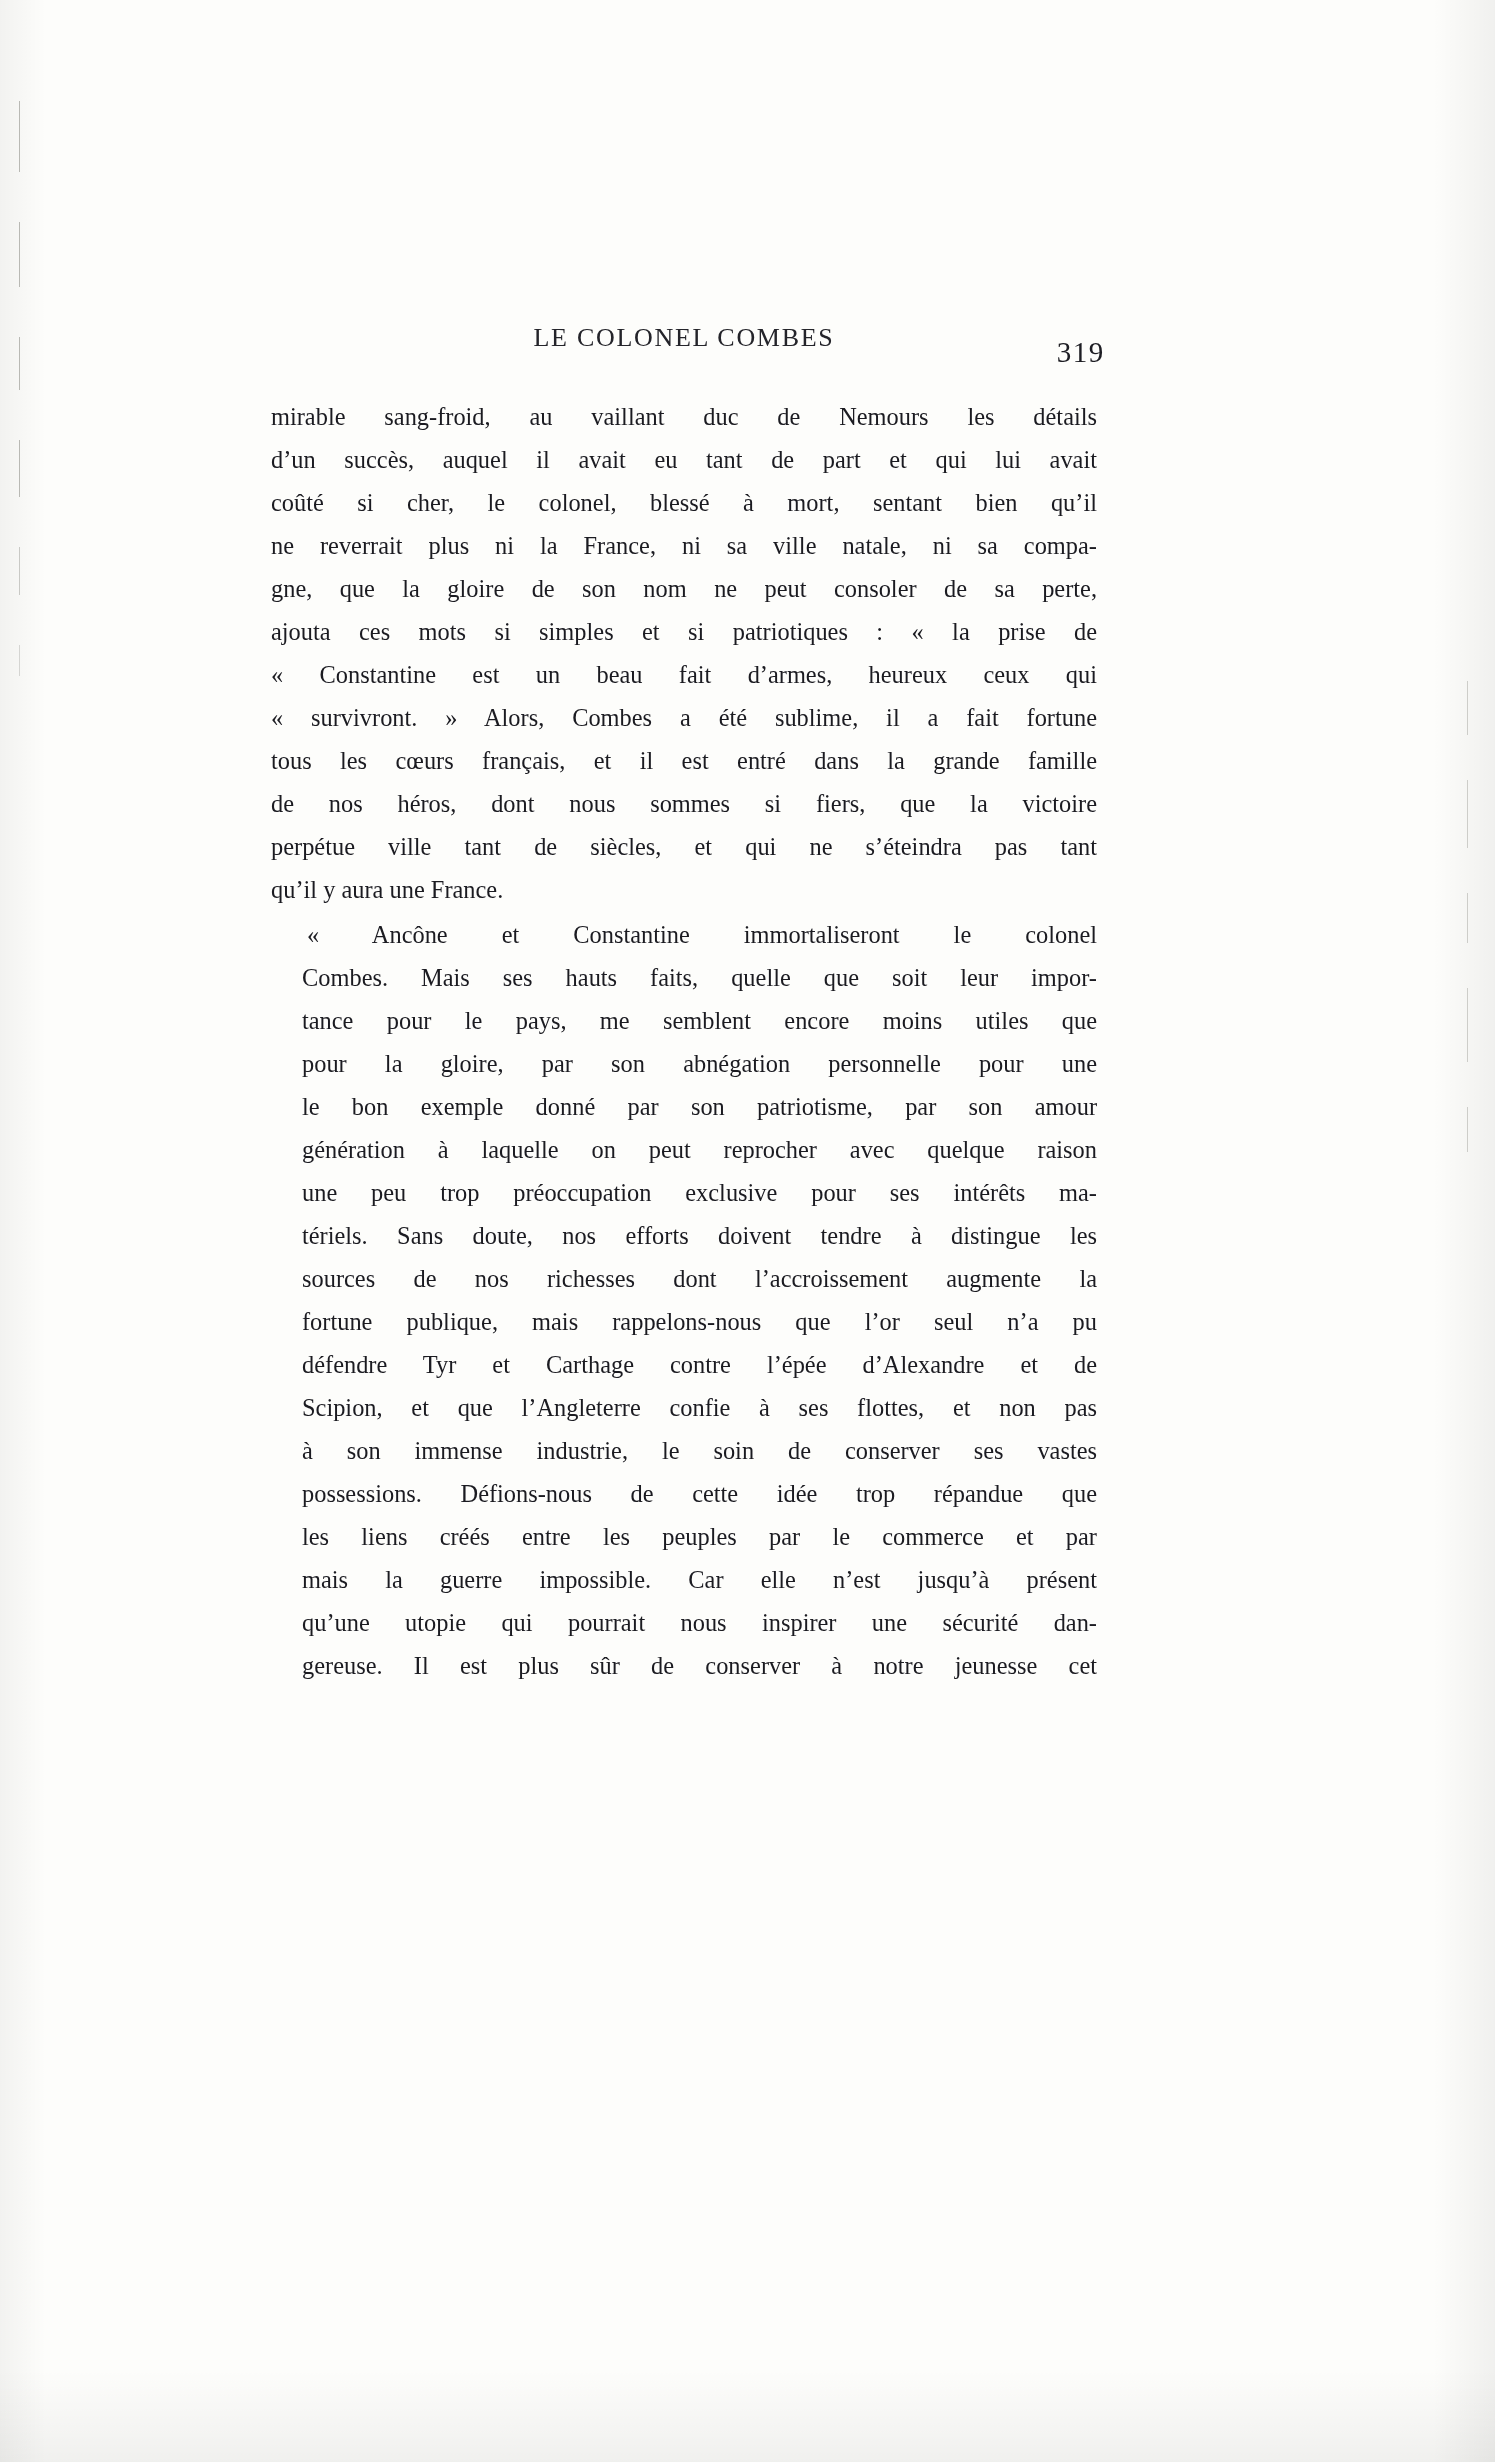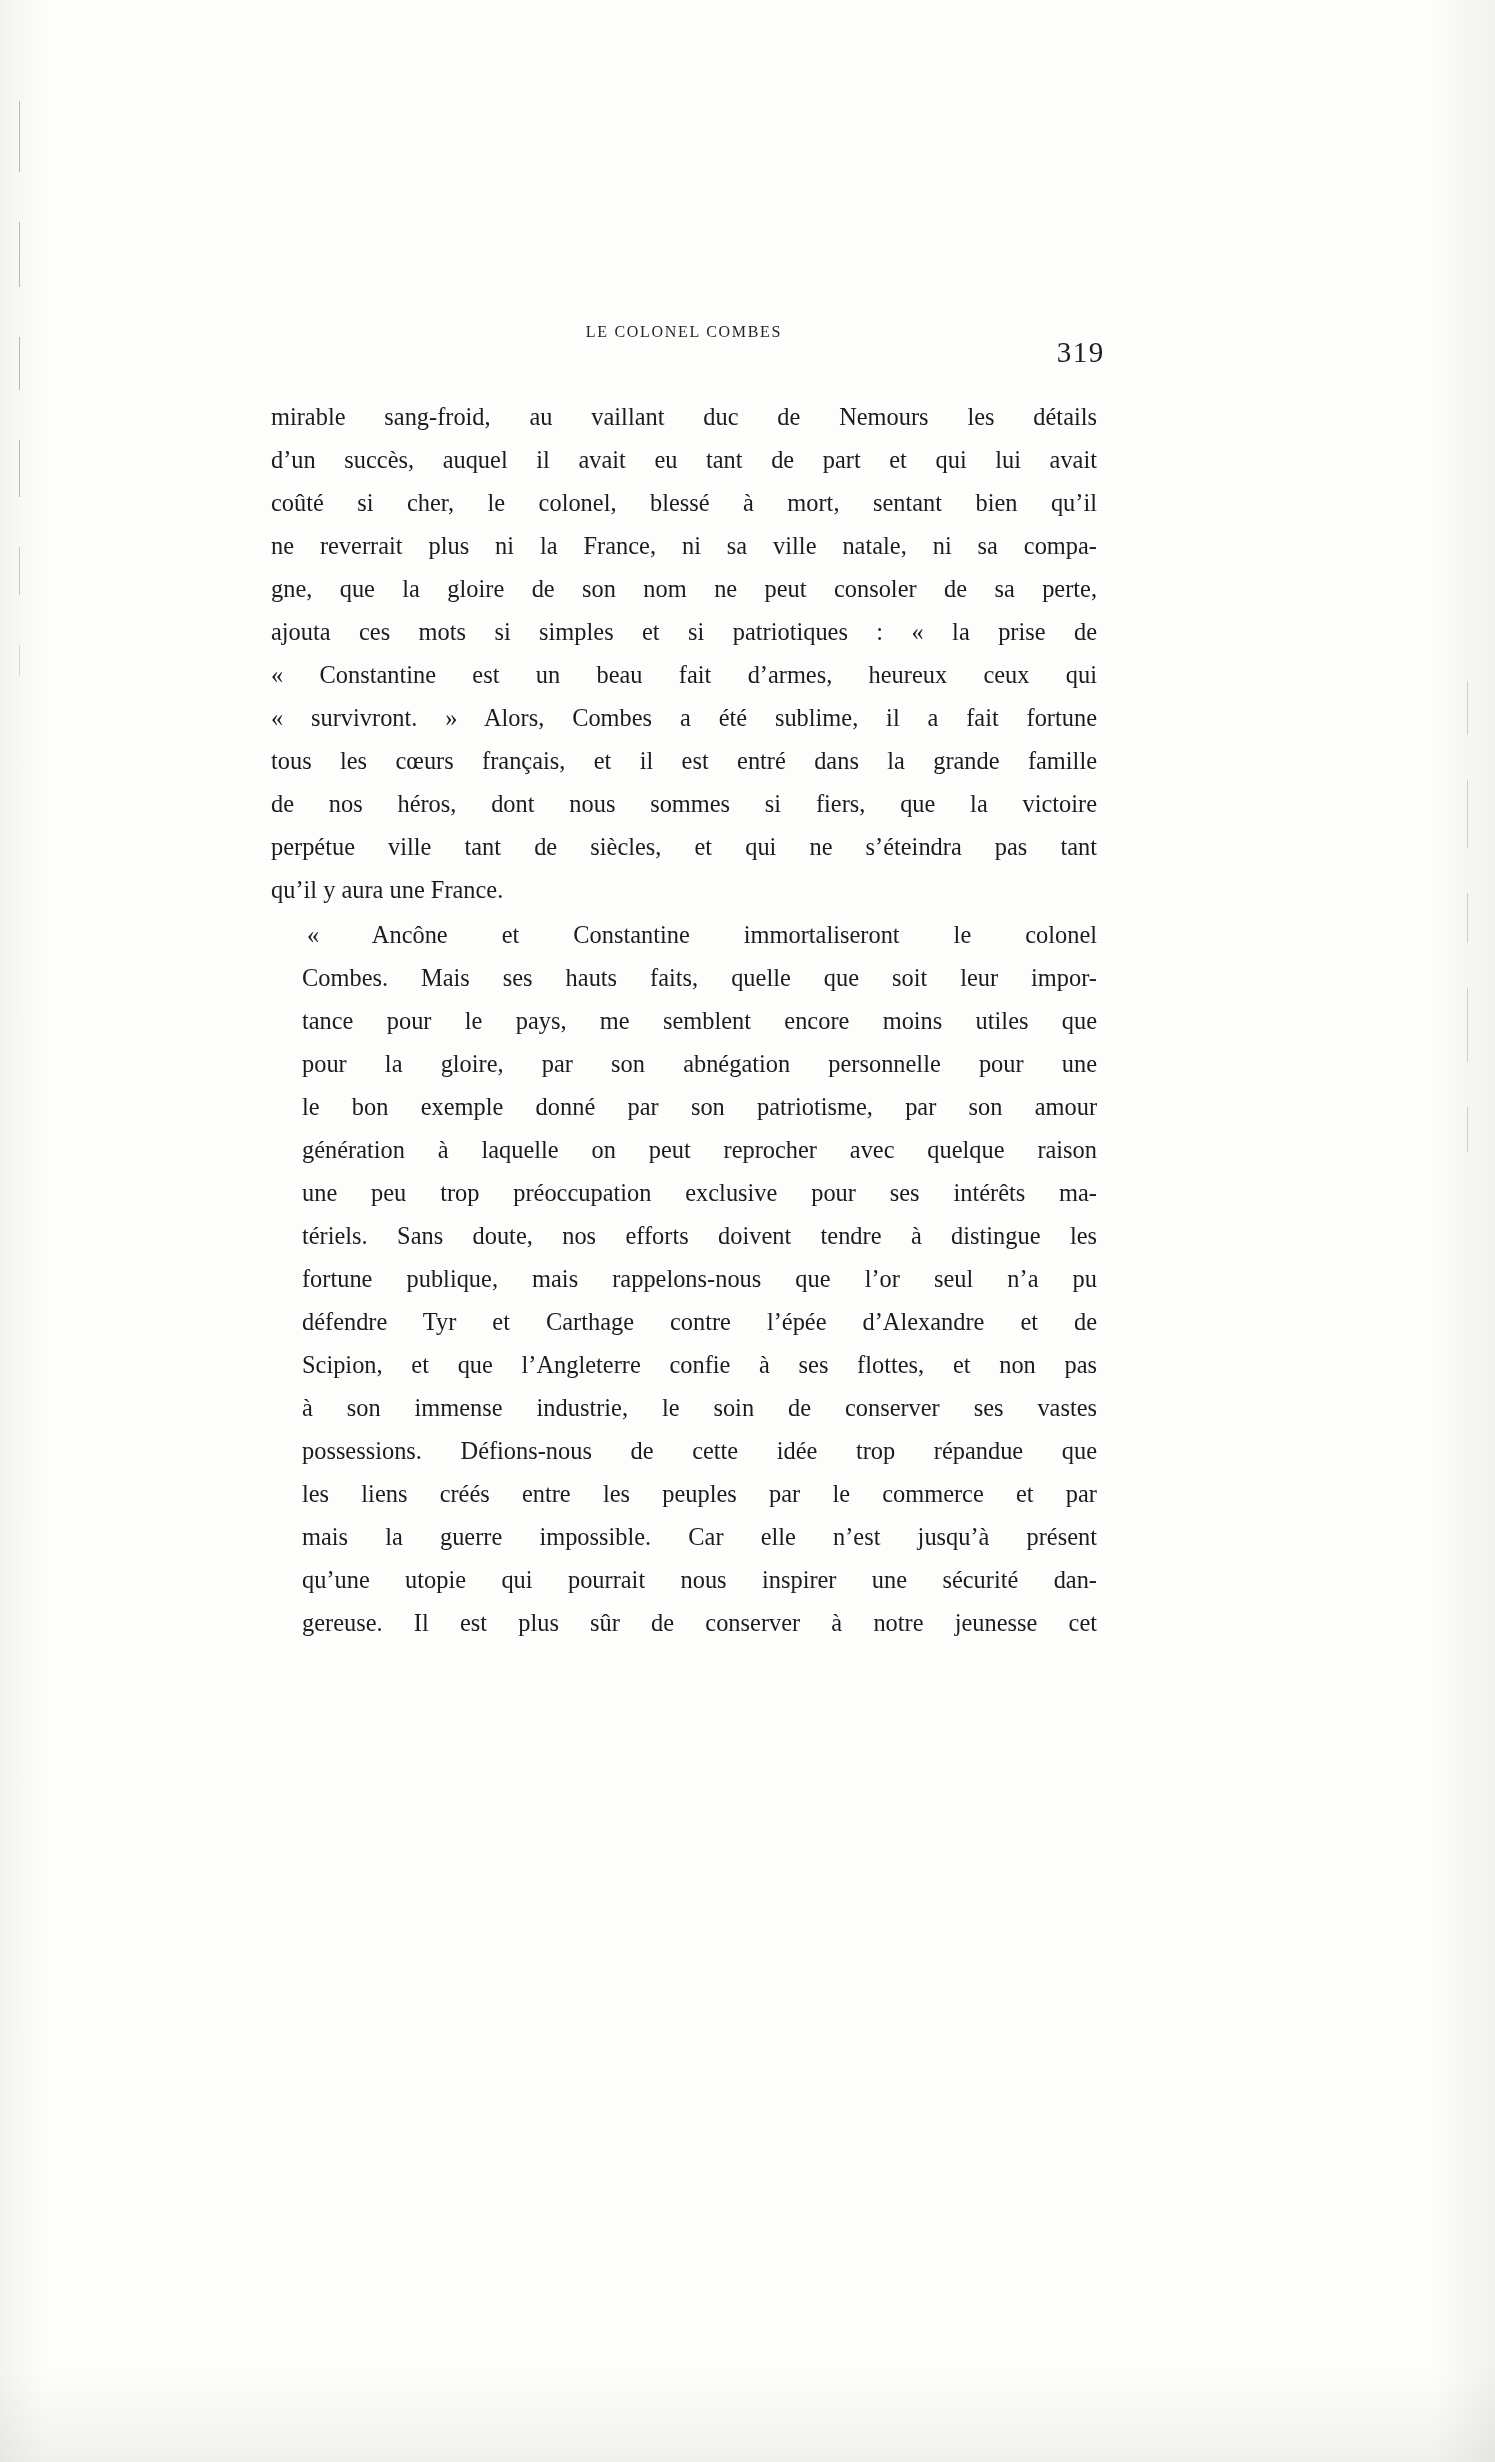--- a/index.html
+++ b/index.html
@@ -100,21 +100,21 @@
   .running-head {
     display: flex;
     align-items: baseline;
     justify-content: center;
     position: relative;
     height: 43px;
     margin-bottom: 29px;
   }
   .running-head .title {
     font-family: "Liberation Serif", serif;
-    font-size: 16px;
+    font-size: 26px;
     letter-spacing: 1.7px;
     text-transform: uppercase;
     color: #24242a;
   }
   .running-head .folio {
     position: absolute;
     right: -7.7px;
     bottom: -3.1px;
     font-size: 29px;
     letter-spacing: 1.5px;
@@ -199,20 +199,21 @@
       </p>
     <p class="para" id="para-2">
         <span class="line indent">« Ancône et Constantine immortaliseront le colonel</span>
         <span class="line">Combes. Mais ses hauts faits, quelle que soit leur impor-</span>
         <span class="line">tance pour le pays, me semblent encore moins utiles que</span>
         <span class="line">pour la gloire, par son abnégation personnelle pour une</span>
         <span class="line">le bon exemple donné par son patriotisme, par son amour</span>
         <span class="line">génération à laquelle on peut reprocher avec quelque raison</span>
         <span class="line">une peu trop préoccupation exclusive pour ses intérêts ma-</span>
         <span class="line">tériels. Sans doute, nos efforts doivent tendre à distingue les</span>
+        <span class="line">sources de nos richesses dont l’accroissement augmente la</span>
         <span class="line">fortune publique, mais rappelons-nous que l’or seul n’a pu</span>
         <span class="line">défendre Tyr et Carthage contre l’épée d’Alexandre et de</span>
         <span class="line">Scipion, et que l’Angleterre confie à ses flottes, et non pas</span>
         <span class="line">à son immense industrie, le soin de conserver ses vastes</span>
         <span class="line">possessions. Défions-nous de cette idée trop répandue que</span>
         <span class="line">les liens créés entre les peuples par le commerce et par</span>
         <span class="line">mais la guerre impossible. Car elle n’est jusqu’à présent</span>
         <span class="line">qu’une utopie qui pourrait nous inspirer une sécurité dan-</span>
         <span class="line">gereuse. Il est plus sûr de conserver à notre jeunesse cet</span>
       </p>

